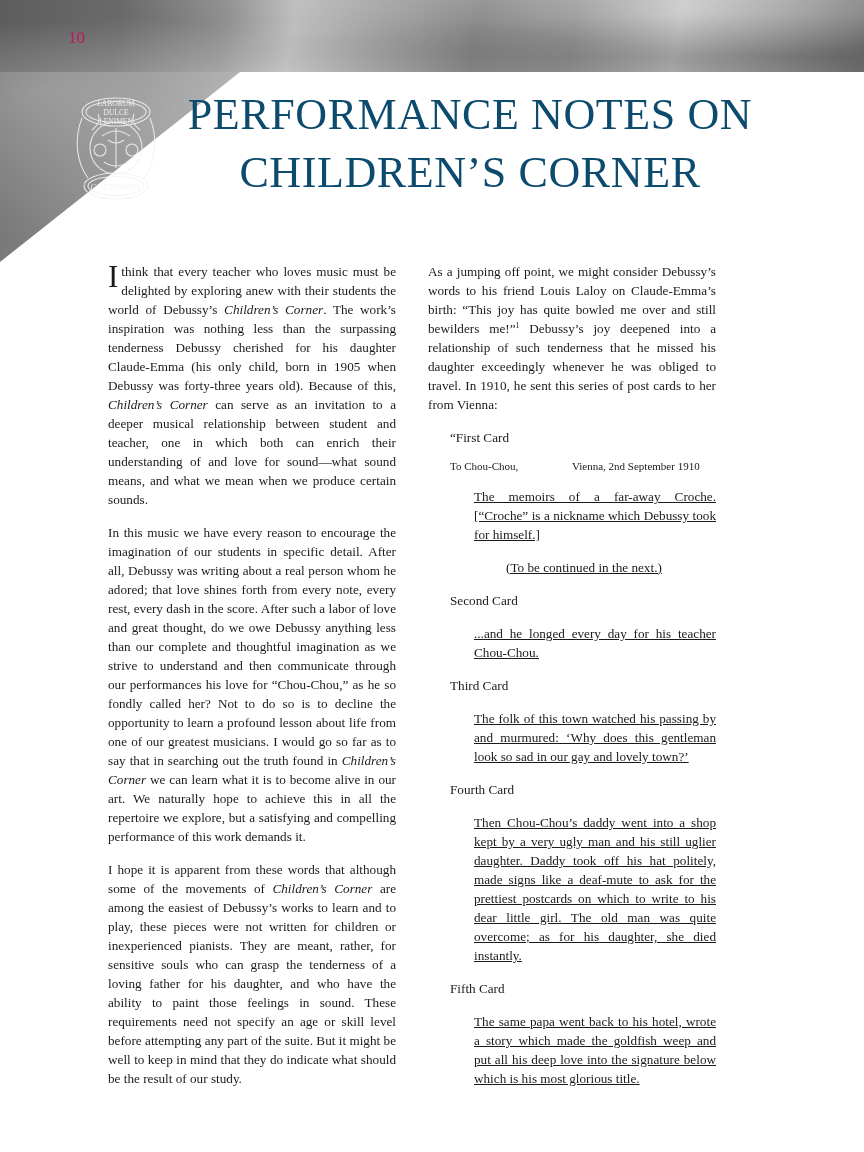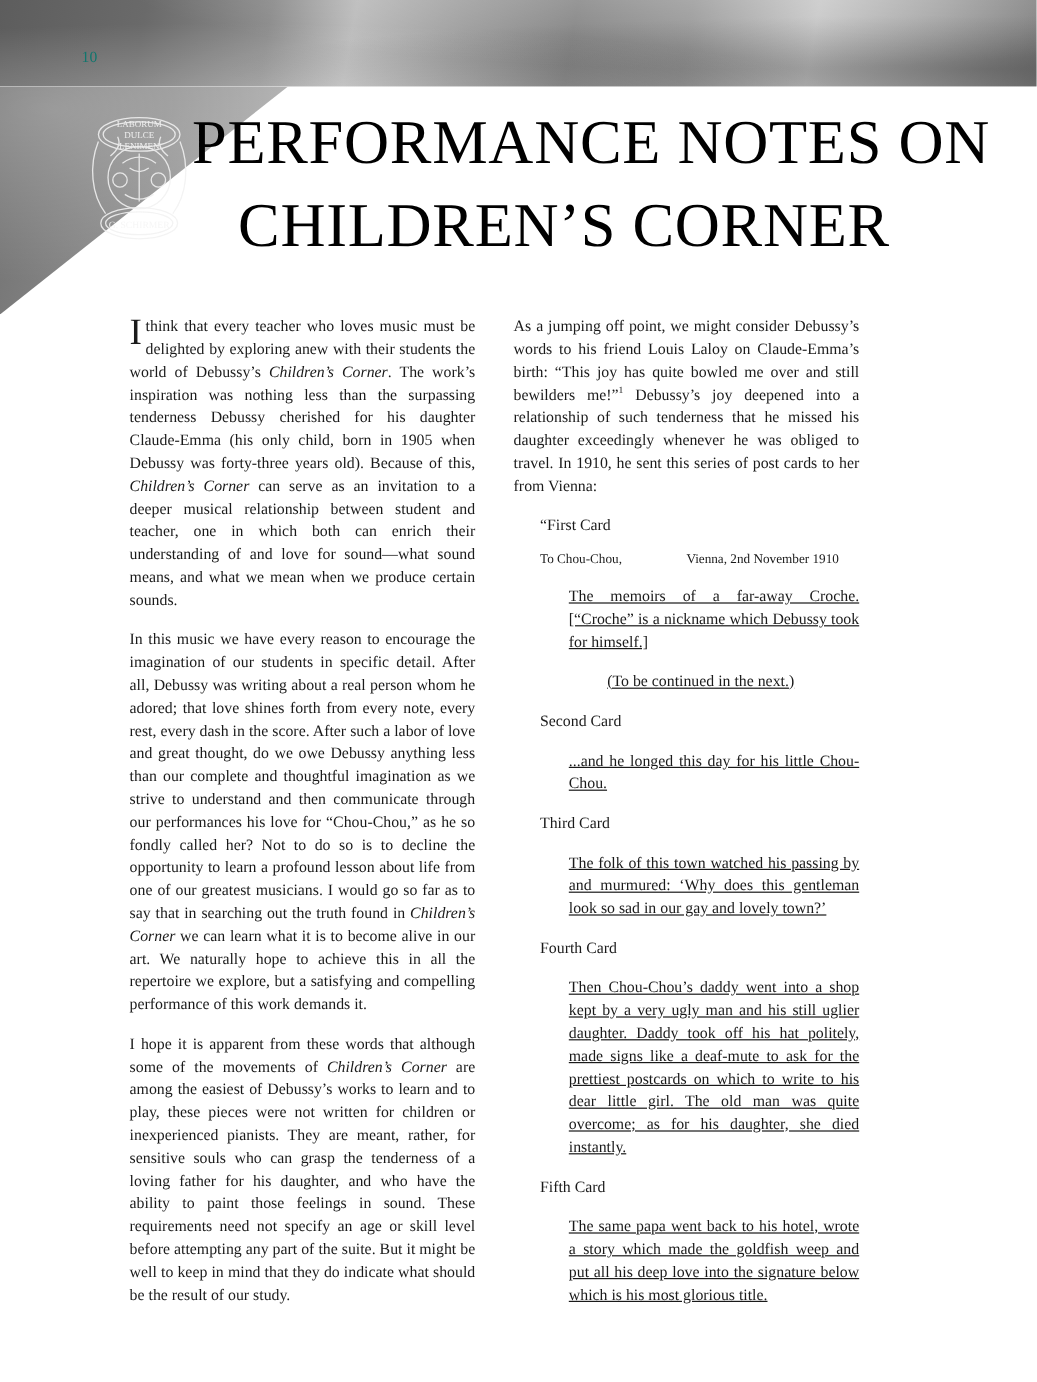--- a/index.html
+++ b/index.html
@@ -28,23 +28,23 @@
   .header-band::after {
     content: "";
     position: absolute;
     left: 0; top: 0; right: 0; bottom: 0;
     background: radial-gradient(ellipse at 22% 120%, rgba(255,255,255,.28), rgba(255,255,255,0) 55%),
                 radial-gradient(ellipse at 70% -30%, rgba(255,255,255,.32), rgba(255,255,255,0) 60%),
                 radial-gradient(ellipse at 95% 80%, rgba(40,40,40,.30), rgba(0,0,0,0) 55%);
   }
   .page-number {
     position: absolute;
-    left: 68px; top: 40px;
-    font-size: 13px;
-    color: #0f766e;
+    left: 68px; top: 28px;
+    font-size: 17px;
+    color: #be185d;
     z-index: 5;
     font-family: "Liberation Serif", serif;
   }
 
   
   .wedge {
     position: absolute;
     left: 0; top: 72px;
     width: 430px; height: 190px;
     background: linear-gradient(105deg, #6f6f6f 0%, #8d8d8d 30%, #b2b2b2 55%, #8a8a8a 80%, #6d6d6d 100%);
@@ -69,24 +69,24 @@
   
   .title-block {
     position: absolute;
     left: 160px; top: 86px;
     width: 620px;
     text-align: center;
     z-index: 3;
   }
   .title-line {
     font-family: "Liberation Serif", serif;
-    font-size: 52px;
+    font-size: 44px;
     letter-spacing: 0.6px;
     line-height: 1.32;
-    color: #000000;
+    color: #0c4a6e;
     white-space: nowrap;
   }
 
   
   .columns {
     position: absolute;
     left: 108px; top: 262px;
     width: 648px;
     display: flex;
     gap: 32px;
@@ -206,28 +206,28 @@
     <div class="col">
       <p>
         <span>As a jumping off point, we might consider Debussy’s words to his friend Louis Laloy on Claude-Emma’s birth: “This joy has quite bowled me over and still bewilders me!”</span><sup>1</sup><span> Debussy’s joy deepened into a relationship of such tenderness that he missed his daughter exceedingly whenever he was obliged to travel. In 1910, he sent this series of post cards to her from Vienna:</span>
       </p>
 
       <div class="quote-block">
         <p class="q-head">“First Card</p>
 
         <div class="q-addr">
           <span class="to">To Chou-Chou,</span>
-          <span>Vienna, 2nd November 1910</span>
+          <span>Vienna, 2nd September 1910</span>
         </div>
 
         <p class="q-line indent">The memoirs of a far-away Croche. [“Croche” is a nickname which Debussy took for himself.]</p>
         <p class="q-line indent2">(To be continued in the next.)</p>
 
         <p class="q-card-head">Second Card</p>
-        <p class="q-line indent">...and he longed this day for his little Chou-Chou.</p>
+        <p class="q-line indent">...and he longed every day for his teacher Chou-Chou.</p>
 
         <p class="q-card-head">Third Card</p>
         <p class="q-line indent">The folk of this town watched his passing by and murmured: ‘Why does this gentleman look so sad in our gay and lovely town?’</p>
 
         <p class="q-card-head">Fourth Card</p>
         <p class="q-line indent">Then Chou-Chou’s daddy went into a shop kept by a very ugly man and his still uglier daughter. Daddy took off his hat politely, made signs like a deaf-mute to ask for the prettiest postcards on which to write to his dear little girl. The old man was quite overcome; as for his daughter, she died instantly.</p>
 
         <p class="q-card-head">Fifth Card</p>
         <p class="q-line indent">The same papa went back to his hotel, wrote a story which made the goldfish weep and put all his deep love into the signature below which is his most glorious title.</p>
 

